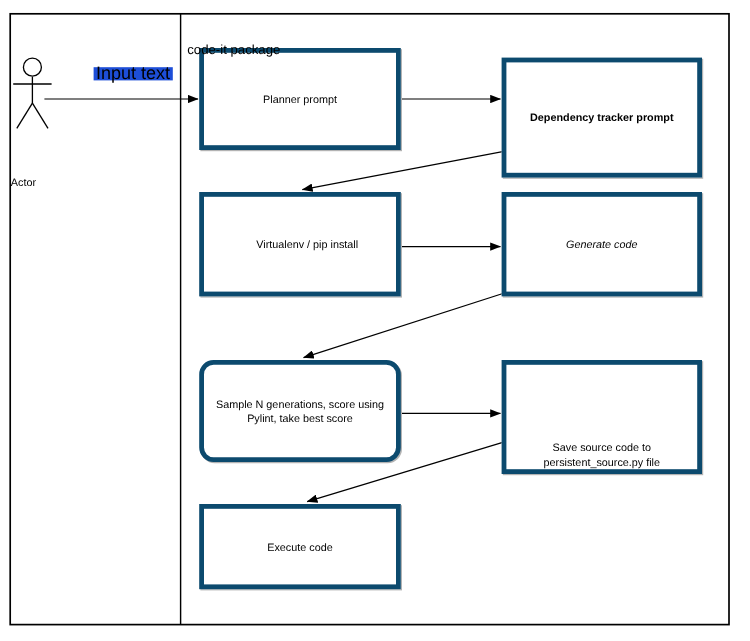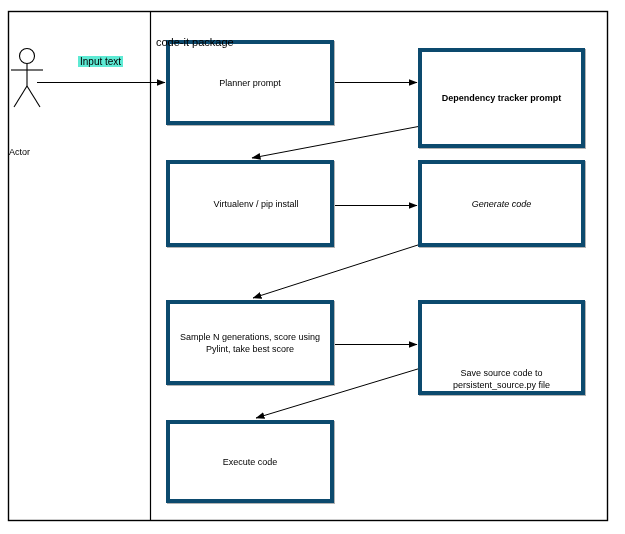--- a/index.html
+++ b/index.html
@@ -41,24 +41,24 @@
     font-size: 9px;
     line-height: 12px;
     color: #000000;
     text-align: center;
     white-space: pre-line;
     width: 180px;
   }
   .edge-label {
     position: absolute;
     font-family: "Liberation Sans", sans-serif;
-    font-size: 10px;
+    font-size: 15px;
     line-height: 11px;
     color: #000000;
-    background: #5eead4;
+    background: #1d4ed8;
     padding: 0 2px;
     white-space: nowrap;
     z-index: 4;
   }
   .frame-title {
     position: absolute;
     font-family: "Liberation Sans", sans-serif;
     font-size: 11px;
     line-height: 14px;
     color: #000000;
@@ -130,27 +130,27 @@
   </div>
 
   <div class="node" style="left:166px; top:160px; width:168px; height:87px;padding-left:12px;">
     <div class="node-label">Virtualenv / pip install</div>
   </div>
 
   <div class="node" style="left:418px; top:160px; width:167px; height:87px;font-style:italic;">
     <div class="node-label">Generate code</div>
   </div>
 
-  <div class="node" style="left:166px; top:300px; width:168px; height:85px;">
+  <div class="node" style="left:166px; top:300px; width:168px; height:85px;border-radius:12px;">
     <div class="node-label" style="width:186px;">Sample N generations, score using
 Pylint, take best score</div>
   </div>
 
   <div class="node" style="left:418px; top:300px; width:167px; height:95px;align-items:flex-end;">
     <div class="node-label">Save source code to
 persistent_source.py file</div>
   </div>
 
-  <div class="node" style="left:166px; top:420px; width:168px; height:83px;justify-content:flex-end;">
+  <div class="node" style="left:166px; top:420px; width:168px; height:71px;justify-content:flex-end;">
     <div class="node-label">Execute code</div>
   </div>
 
 </div>
 
 </body></html>

